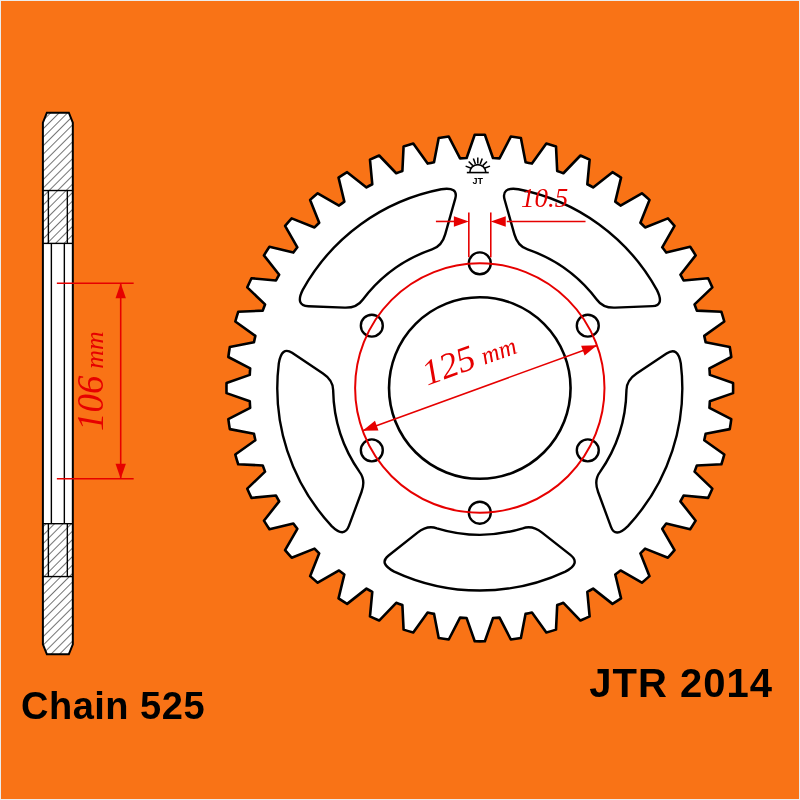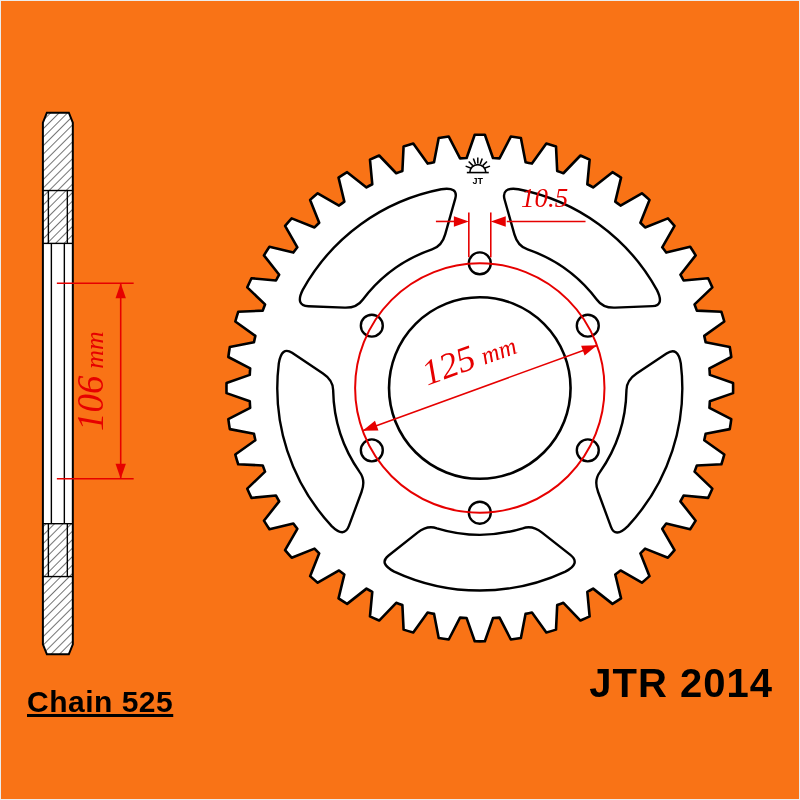--- a/index.html
+++ b/index.html
@@ -3,22 +3,22 @@
 <meta charset="utf-8">
 <style>
   html,body{margin:0;padding:0;background:#fff;}
   .page{
     position:relative;width:800px;height:800px;background:#f97316;
     border:1px solid #ececec;box-sizing:border-box;overflow:hidden;
     font-family:"Liberation Sans",sans-serif;
   }
   .page svg{position:absolute;left:0;top:0;width:798px;height:798px;}
   .chain-label{
-    position:absolute;left:26px;top:684px;
-    font-weight:bold;font-size:30px;color:#000;letter-spacing:.5px;text-decoration:underline;
+    position:absolute;left:20px;top:684px;
+    font-weight:bold;font-size:38px;color:#000;letter-spacing:.5px;
   }
   .part-number{
     position:absolute;right:26px;top:660px;
     font-weight:bold;font-size:40px;color:#000;letter-spacing:1px;
   }
 </style>
 </head>
 <body>
 
 <div class="page">

